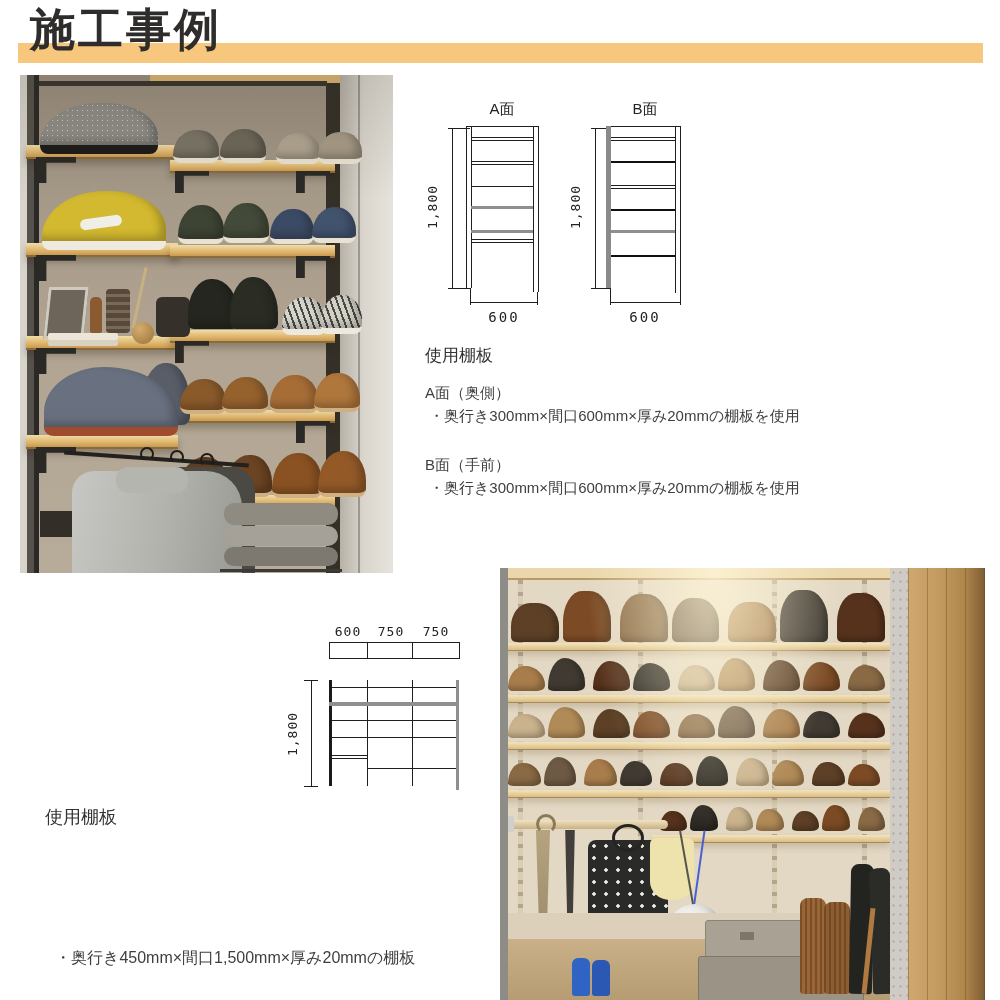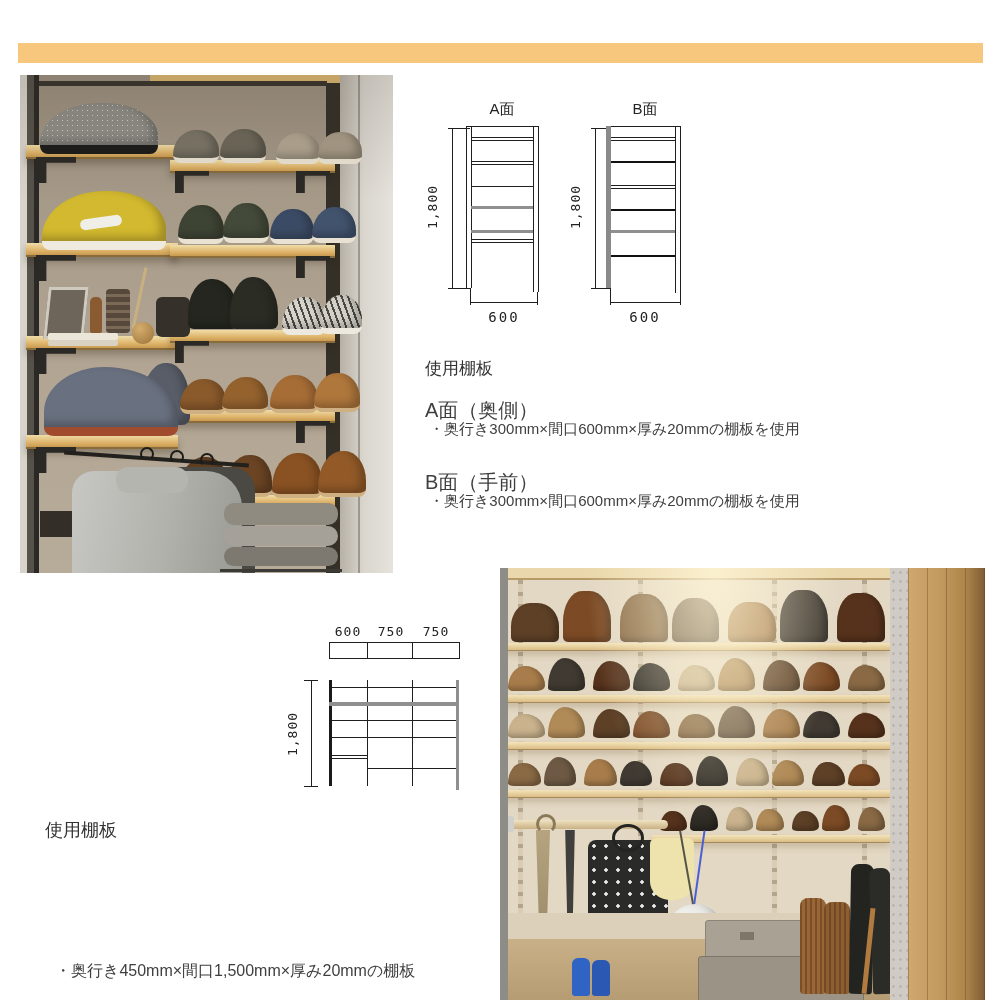--- a/index.html
+++ b/index.html
@@ -26,33 +26,34 @@
   .standard-rail{position:absolute;width:5px;background:#d9cdb6;background-image:repeating-linear-gradient(180deg,#b3a68d 0 4px,transparent 4px 12px);}
   .rshelf{position:absolute;height:7px;background:linear-gradient(180deg,#f4e4ba,#dabd85);border-bottom:1px solid #a8895c;box-shadow:0 4px 6px rgba(120,90,50,.25);}
   .shoe-row{position:absolute;display:flex;align-items:flex-end;}
   .gshoe{flex:1 1 0;margin:0 2px;border-radius:45% 55% 8px 6px/80% 70% 8px 6px;box-shadow:inset -4px -3px 6px rgba(0,0,0,.28);}
   .gshoe.sn{border-bottom:3px solid #e3d9c2;}
   .gshoe.bt{border-radius:40% 45% 5px 5px/60% 60% 5px 5px;margin:0 3px;}
   
   svg text{font-family:"DejaVu Sans Mono","Liberation Mono",monospace;fill:#222;}
   svg .jp{font-family:"Liberation Sans","DejaVu Sans",sans-serif;}
   
-  .spec{position:absolute;color:#3f3f3f;white-space:nowrap;margin-top:13px;}
+  .spec{position:absolute;color:#3f3f3f;white-space:nowrap;}
   .spec-heading{position:absolute;font-size:17px;color:#333;}
-  .spec-sub{position:absolute;font-size:20px;}
+  .spec-sub{position:absolute;font-size:15px;}
   .spec-line{position:absolute;font-size:15px;}
   #spec-bottom .spec-heading{font-size:18px;}
   #spec-bottom .spec-line{font-size:16px;}
 </style>
 </head>
 <body>
 
 <div id="canvas">
 
   <div class="title-bar"></div>
+  <div class="page-title">施工事例</div>
 
   <div id="photo-left" class="photo">
     <div class="abs wall-strip-light" style="left:0;top:0;width:7px;height:498px;background:#d8d4cc;"></div>
     <div class="abs wall-strip-dark" style="left:7px;top:0;width:10px;height:498px;background:#56514a;"></div>
     <div class="abs right-post" style="left:306px;top:0;width:14px;height:498px;background:#343028;"></div>
     <div class="abs wall-right" style="left:320px;top:0;width:53px;height:498px;background:linear-gradient(90deg,#b7b1a6,#dad6ce 45%,#e6e3dc);"></div>
     <div class="abs wall-seam" style="left:338px;top:0;width:2px;height:498px;background:rgba(90,85,75,.45);"></div>
     <div class="abs top-plank" style="left:130px;top:0;width:190px;height:8px;background:#dcb872;"></div>
     <div class="abs top-rail" style="left:17px;top:6px;width:290px;height:5px;background:#3a352d;"></div>
     <div class="abs left-rail" style="left:14px;top:0;width:5px;height:498px;background:#2b2925;"></div>

